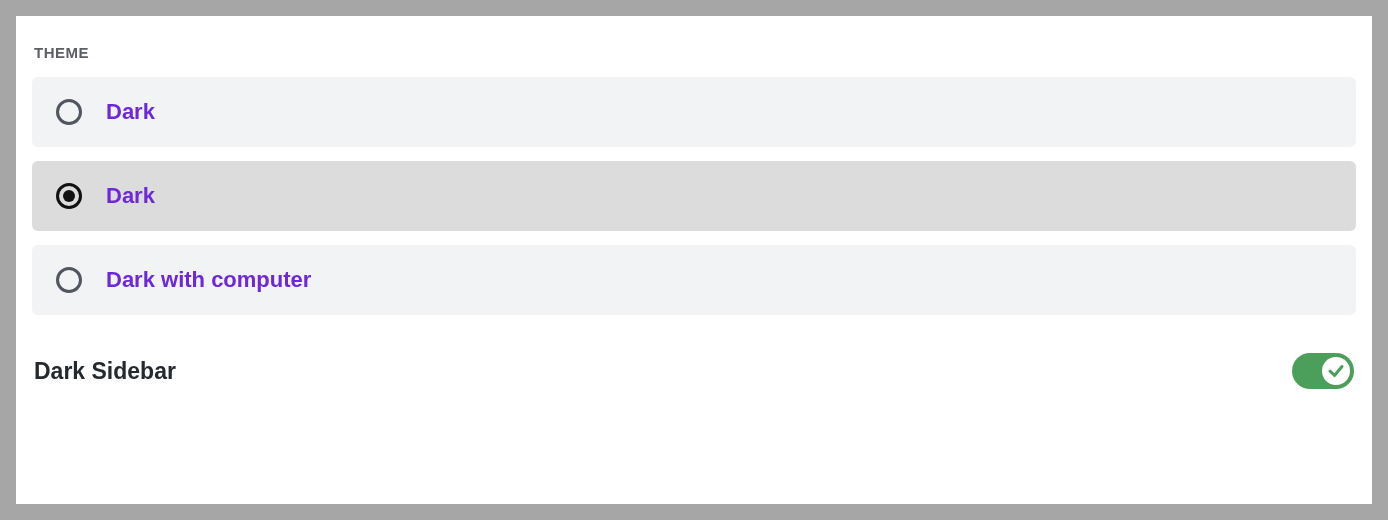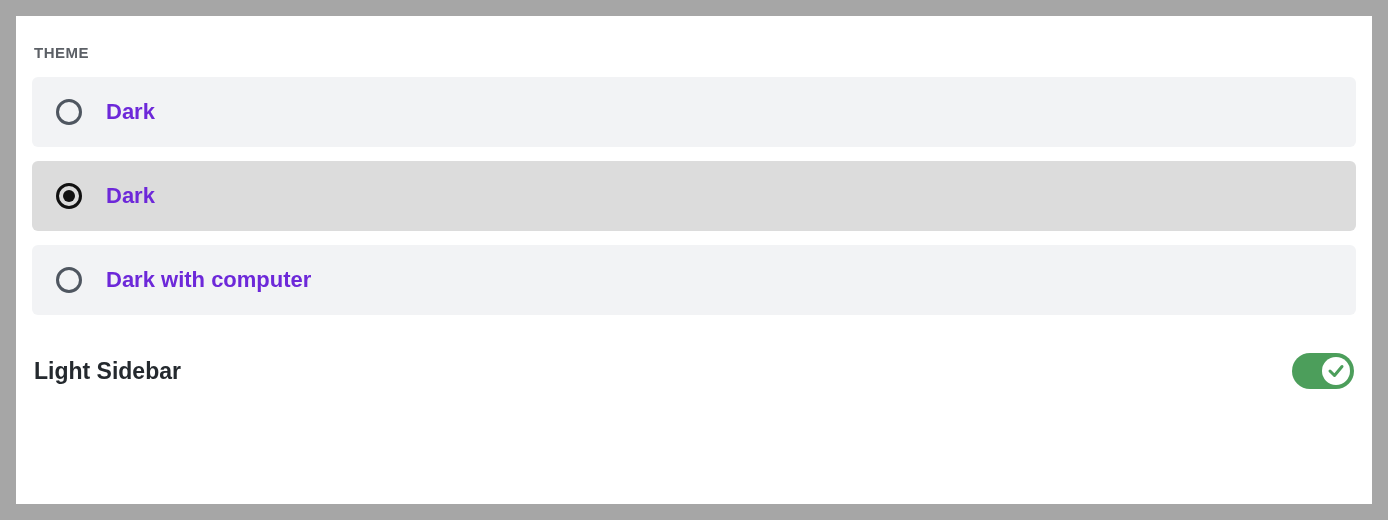--- a/index.html
+++ b/index.html
@@ -141,21 +141,21 @@
   </div>
 
   <div class="radio-option">
     <span class="radio-circle">
       <span class="radio-ring"></span>
     </span>
     <span class="radio-label">Dark with computer</span>
   </div>
 
   <div class="toggle-row">
-    <span class="toggle-label">Light Sidebar</span>
+    <span class="toggle-label">Dark Sidebar</span>
     <div class="toggle on" id="dark-sidebar-toggle">
       <div class="toggle-knob">
         <svg class="check-svg" viewBox="0 0 24 24" fill="none" stroke="#4c9e5b" stroke-width="4" stroke-linecap="round" stroke-linejoin="round">
           <polyline points="4 12 10 18 20 6"></polyline>
         </svg>
       </div>
     </div>
   </div>
 
 </div>

